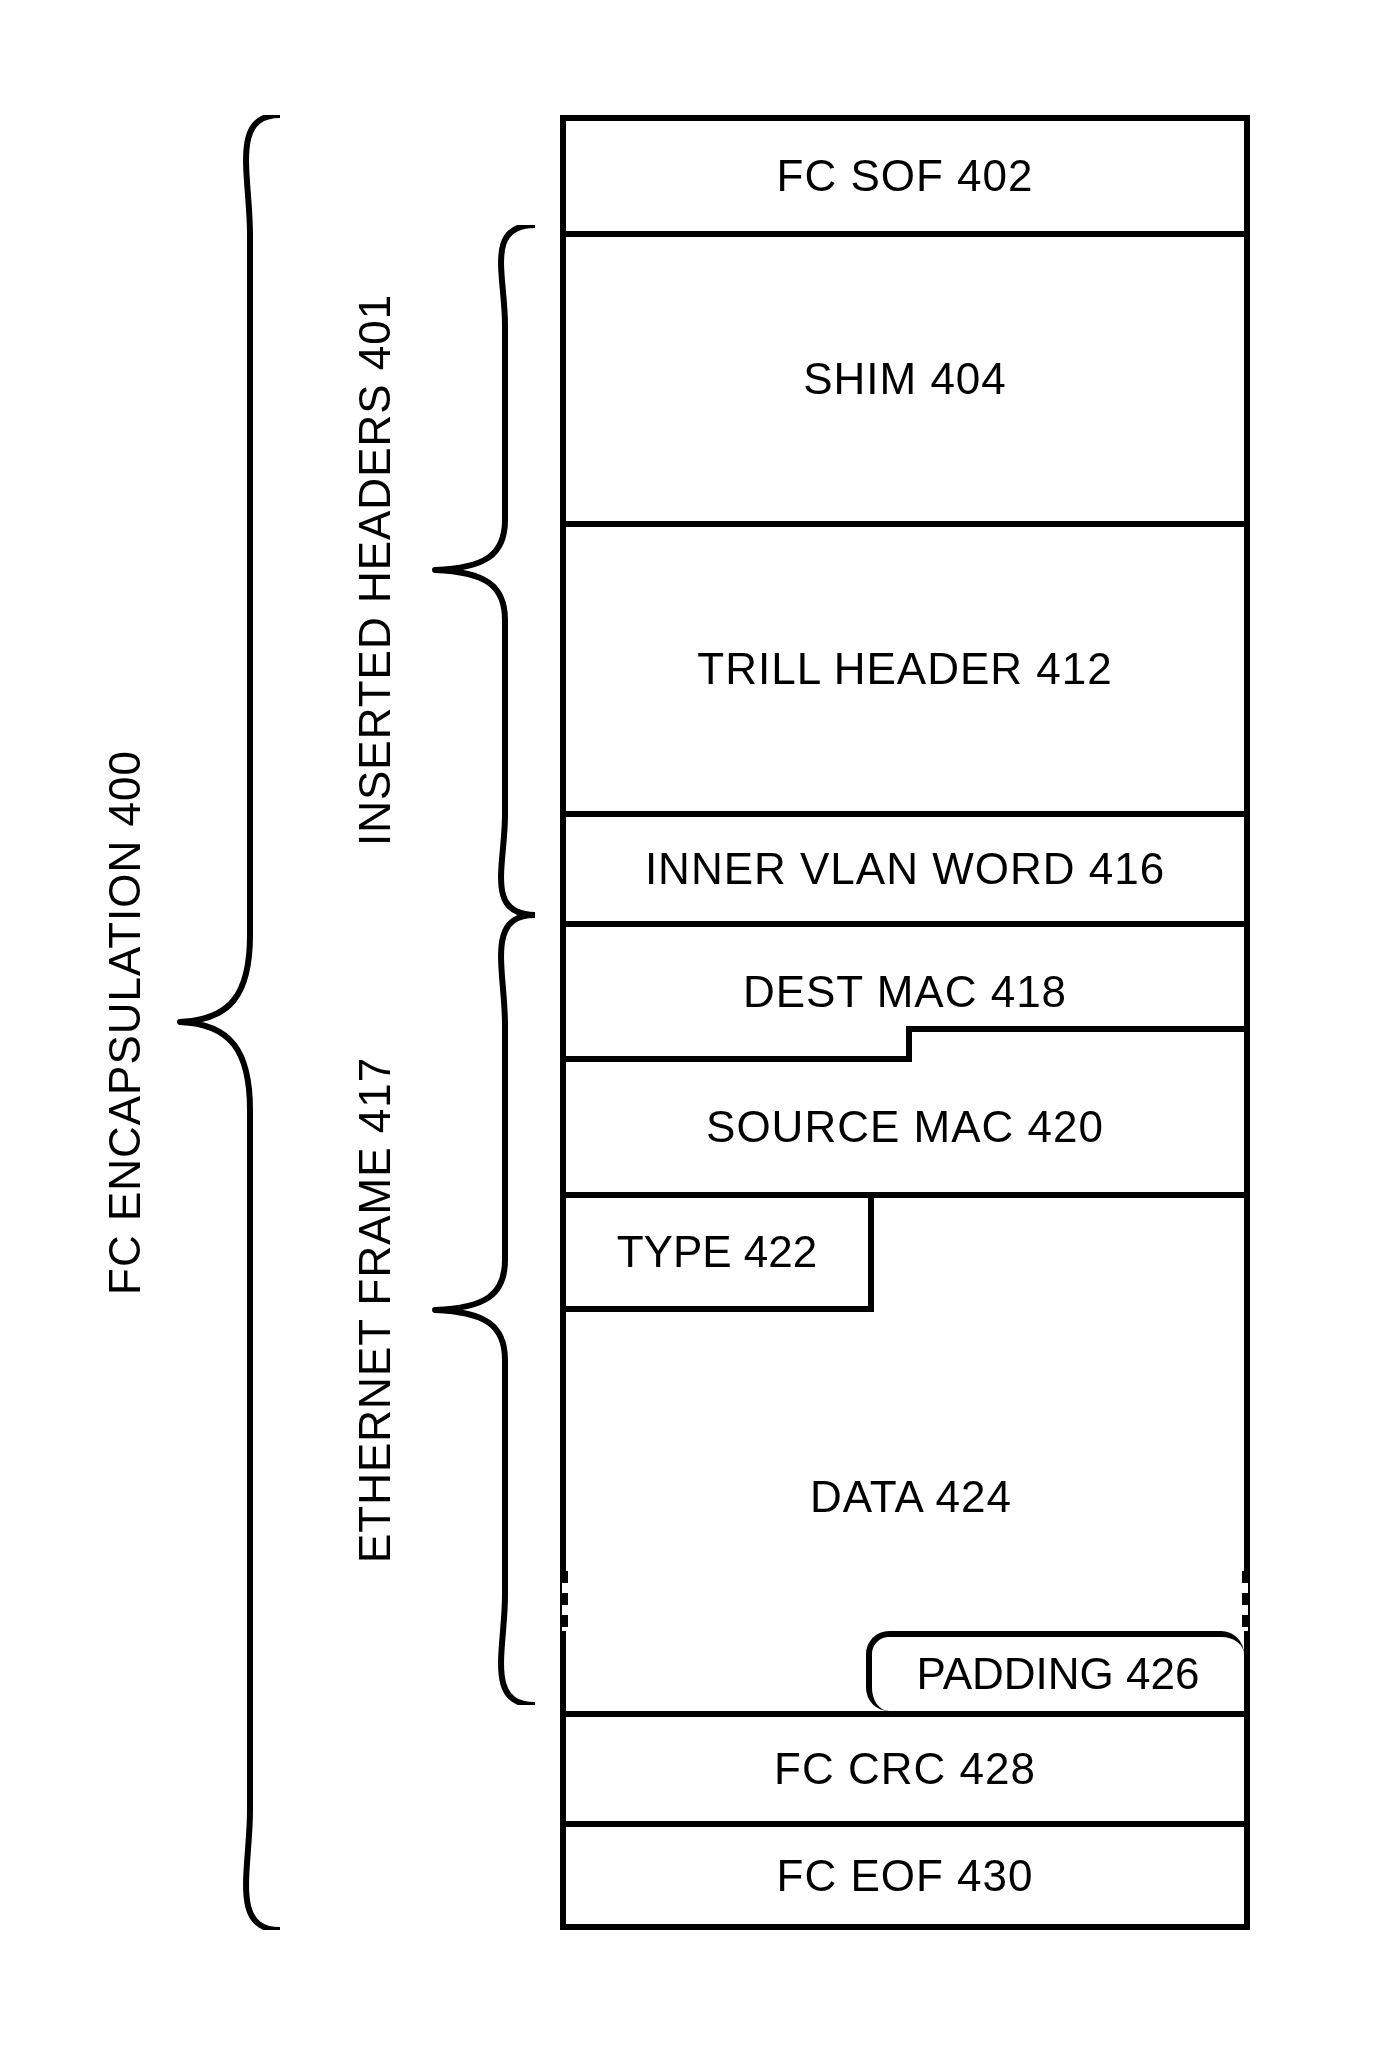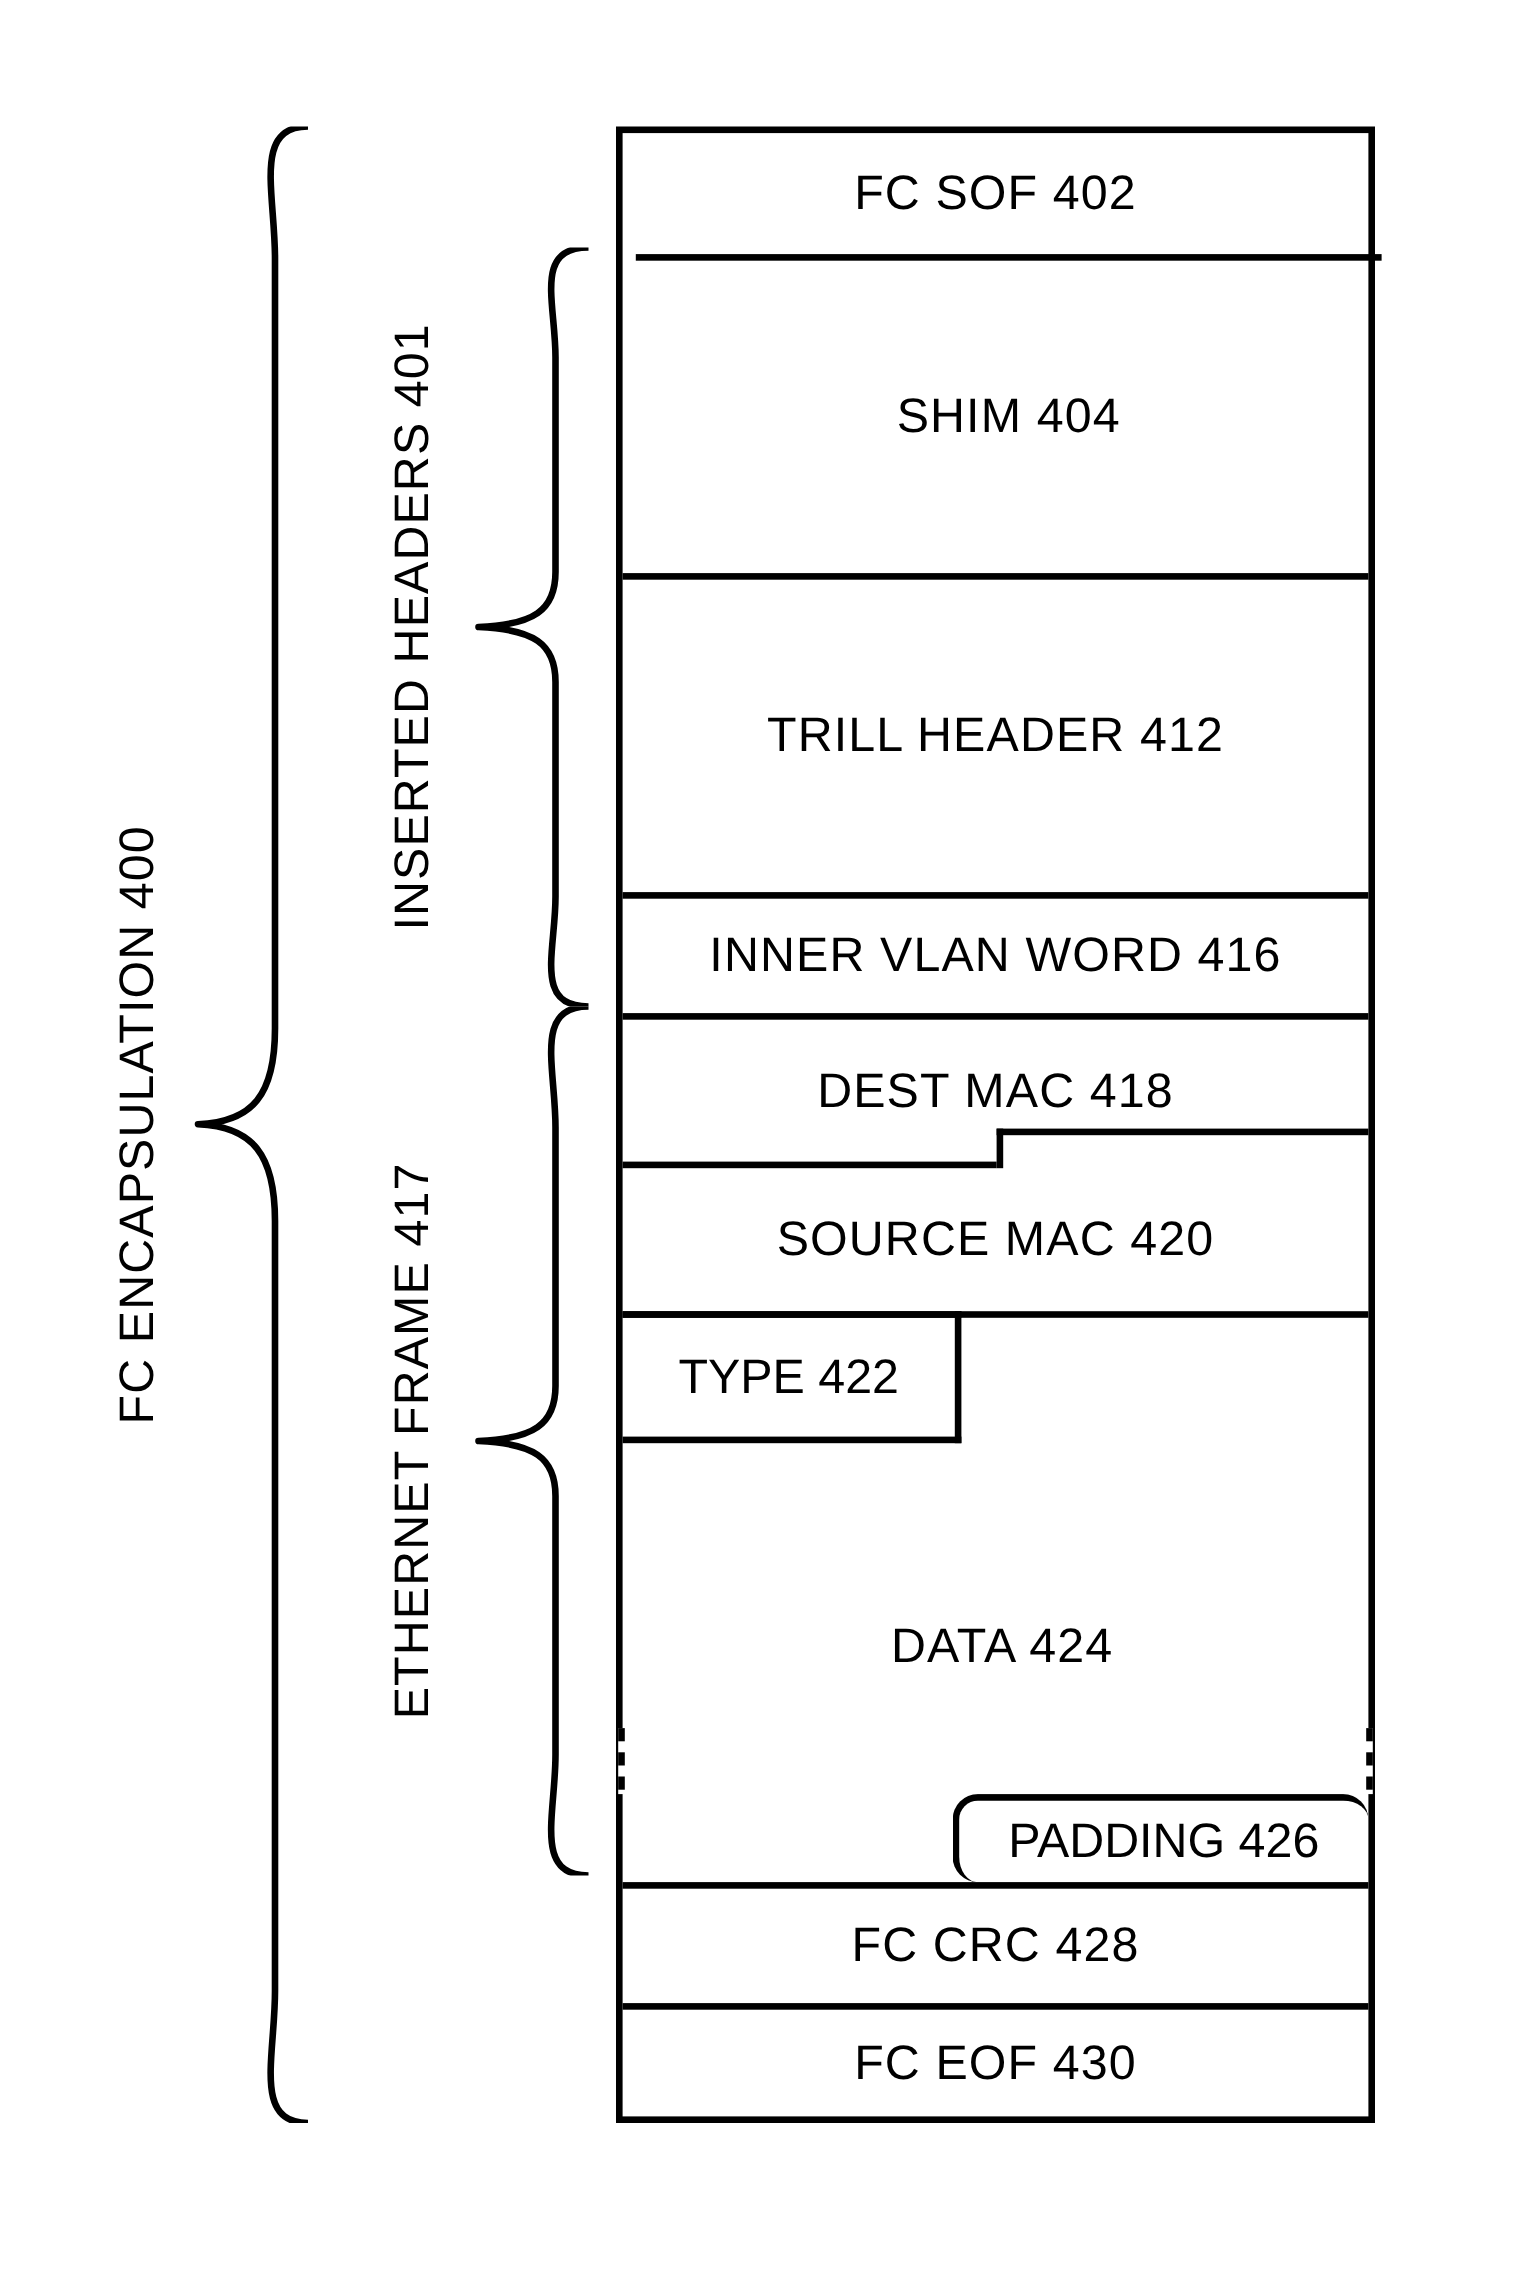--- a/index.html
+++ b/index.html
@@ -51,21 +51,21 @@
 <body>
 
 <div class="page">
 
   <div class="abs frame-outer" style="left:560px; top:115px; width:690px; height:1815px;">
 
     <div class="abs cell" style="left:0; top:0; width:100%; height:110px; border-top:none;">
       <span>FC SOF 402</span>
     </div>
 
-    <div class="abs cell" style="left:0; top:110px; width:100%; height:290px;margin-left:12px;">
+    <div class="abs cell" style="left:0; top:110px; width:100%; height:290px;">
       <span>SHIM 404</span>
     </div>
 
     <div class="abs cell" style="left:0; top:400px; width:100%; height:290px;">
       <span>TRILL HEADER 412</span>
     </div>
 
     <div class="abs cell" style="left:0; top:690px; width:100%; height:110px;">
       <span>INNER VLAN WORD 416</span>
     </div>

